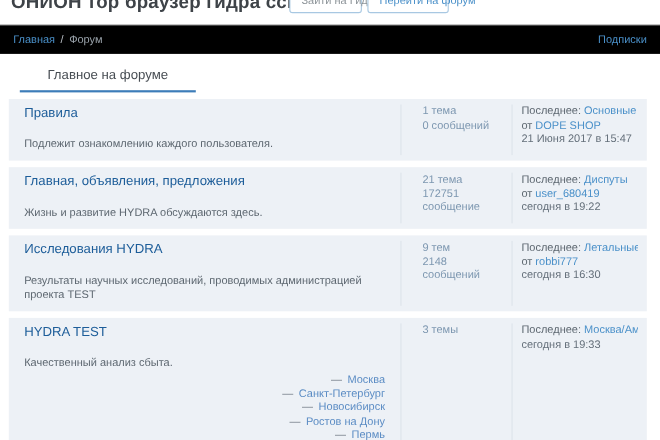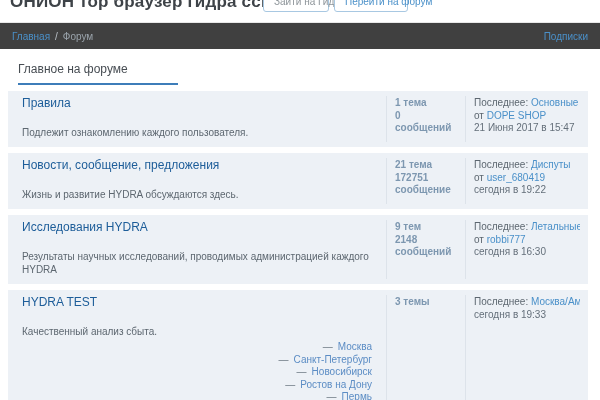--- a/index.html
+++ b/index.html
@@ -16,50 +16,50 @@
   .hdr-btns{position:absolute;top:-10px;left:263px;display:flex;gap:5px;}
   .hdr-btn{
     height:22px;padding:0 10px;background:#fff;border:1px solid #a8c8e2;
     border-radius:3px;font-size:10px;line-height:21px;white-space:nowrap;
     font-family:"Liberation Sans",sans-serif;
   }
   .hdr-btn.b1{color:#8d9499;width:66px;text-align:center;}
   .hdr-btn.b2{color:#4a90c9;width:74px;text-align:center;}
   
   .crumbbar{
-    margin-top:4px;border-top:1px solid #e8e8e8;background:#404040;
+    margin-top:4px;border-top:1px solid #e8e8e8;background:#000000;
     height:26px;display:flex;align-items:center;justify-content:space-between;
     padding:0 12px;font-size:10px;
   }
   .crumbs{display:flex;gap:5px;align-items:center;}
   .crumb-link{color:#4a90c9;cursor:pointer;}
   .crumb-sep{color:#b9bfc6;}
   .crumb-cur{color:#9aa3ab;}
   .subs-link{color:#4a90c9;cursor:pointer;}
   
   .tabrow{margin:10px 0 0 18px;}
   .tab{
-    display:inline-block;width:160px;text-align:left;font-size:12px;
+    display:inline-block;width:160px;text-align:center;font-size:12px;
     color:#474d53;padding-bottom:7px;border-bottom:2px solid #3d7db9;cursor:pointer;
   }
   
   .rows{margin:6px 12px 0 8px;}
   .frow{
     display:flex;background:#edf1f6;margin-bottom:6px;padding:5px 0;
   }
   .fmain{flex:1;padding:0 14px;min-width:0;}
   .ftitle{font-size:12px;font-weight:normal;color:#1d5d99;line-height:15px;cursor:pointer;}
   .fdesc{font-size:10px;color:#5d6770;line-height:13px;margin-top:15px;}
   .fsubs{margin-top:3px;padding-left:14px;}
   .subforum{font-size:10px;line-height:12.5px;white-space:nowrap;text-align:right;}
   .subforum .dash{color:#6f7a85;margin-right:5px;}
   .subforum .sublink{color:#5b8cc4;cursor:pointer;}
   .fstats{
-    width:62px;flex:none;border-left:1px solid #dde3ea;padding:1px 8px;
-    font-size:10px;line-height:12.5px;color:#7d97b0;font-weight:bold;
+    width:62px;flex:none;border-left:1px solid #dde3ea;padding:1px 19px;
+    font-size:10px;line-height:12.5px;color:#7d97b0;
   }
   .flast{
     width:106px;flex:none;border-left:1px solid #dde3ea;padding:1px 8px;
     font-size:10px;line-height:12.5px;
   }
   .flast .lbl{color:#5d6770;}
   .flast .lnk{color:#4a90c9;cursor:pointer;}
   .flast div{white-space:nowrap;overflow:hidden;}
   .fdate{color:#646f7a;}
 </style>
@@ -104,21 +104,21 @@
       </div>
       <div>
         <span class="lbl">от </span><span class="lnk">DOPE SHOP</span>
       </div>
       <div class="fdate">21 Июня 2017 в 15:47</div>
     </div>
   </div>
 
   <div class="frow">
     <div class="fmain">
-      <div class="ftitle">Новости, сообщение, предложения</div>
+      <div class="ftitle">Главная, объявления, предложения</div>
       <div class="fdesc">Жизнь и развитие HYDRA обсуждаются здесь.</div>
       <div class="fsubs"></div>
     </div>
     <div class="fstats">
       <div>21 тема</div>
       <div>172751 сообщение</div>
     </div>
     <div class="flast">
       <div>
         <span class="lbl">Последнее: </span><span class="lnk">Диспуты</span>
@@ -126,21 +126,21 @@
       <div>
         <span class="lbl">от </span><span class="lnk">user_680419</span>
       </div>
       <div class="fdate">сегодня в 19:22</div>
     </div>
   </div>
 
   <div class="frow">
     <div class="fmain">
       <div class="ftitle">Исследования HYDRA</div>
-      <div class="fdesc">Результаты научных исследований, проводимых администрацией каждого HYDRA</div>
+      <div class="fdesc">Результаты научных исследований, проводимых администрацией проекта TEST</div>
       <div class="fsubs"></div>
     </div>
     <div class="fstats">
       <div>9 тем</div>
       <div>2148 сообщений</div>
     </div>
     <div class="flast">
       <div>
         <span class="lbl">Последнее: </span><span class="lnk">Летальные до...</span>
       </div>

